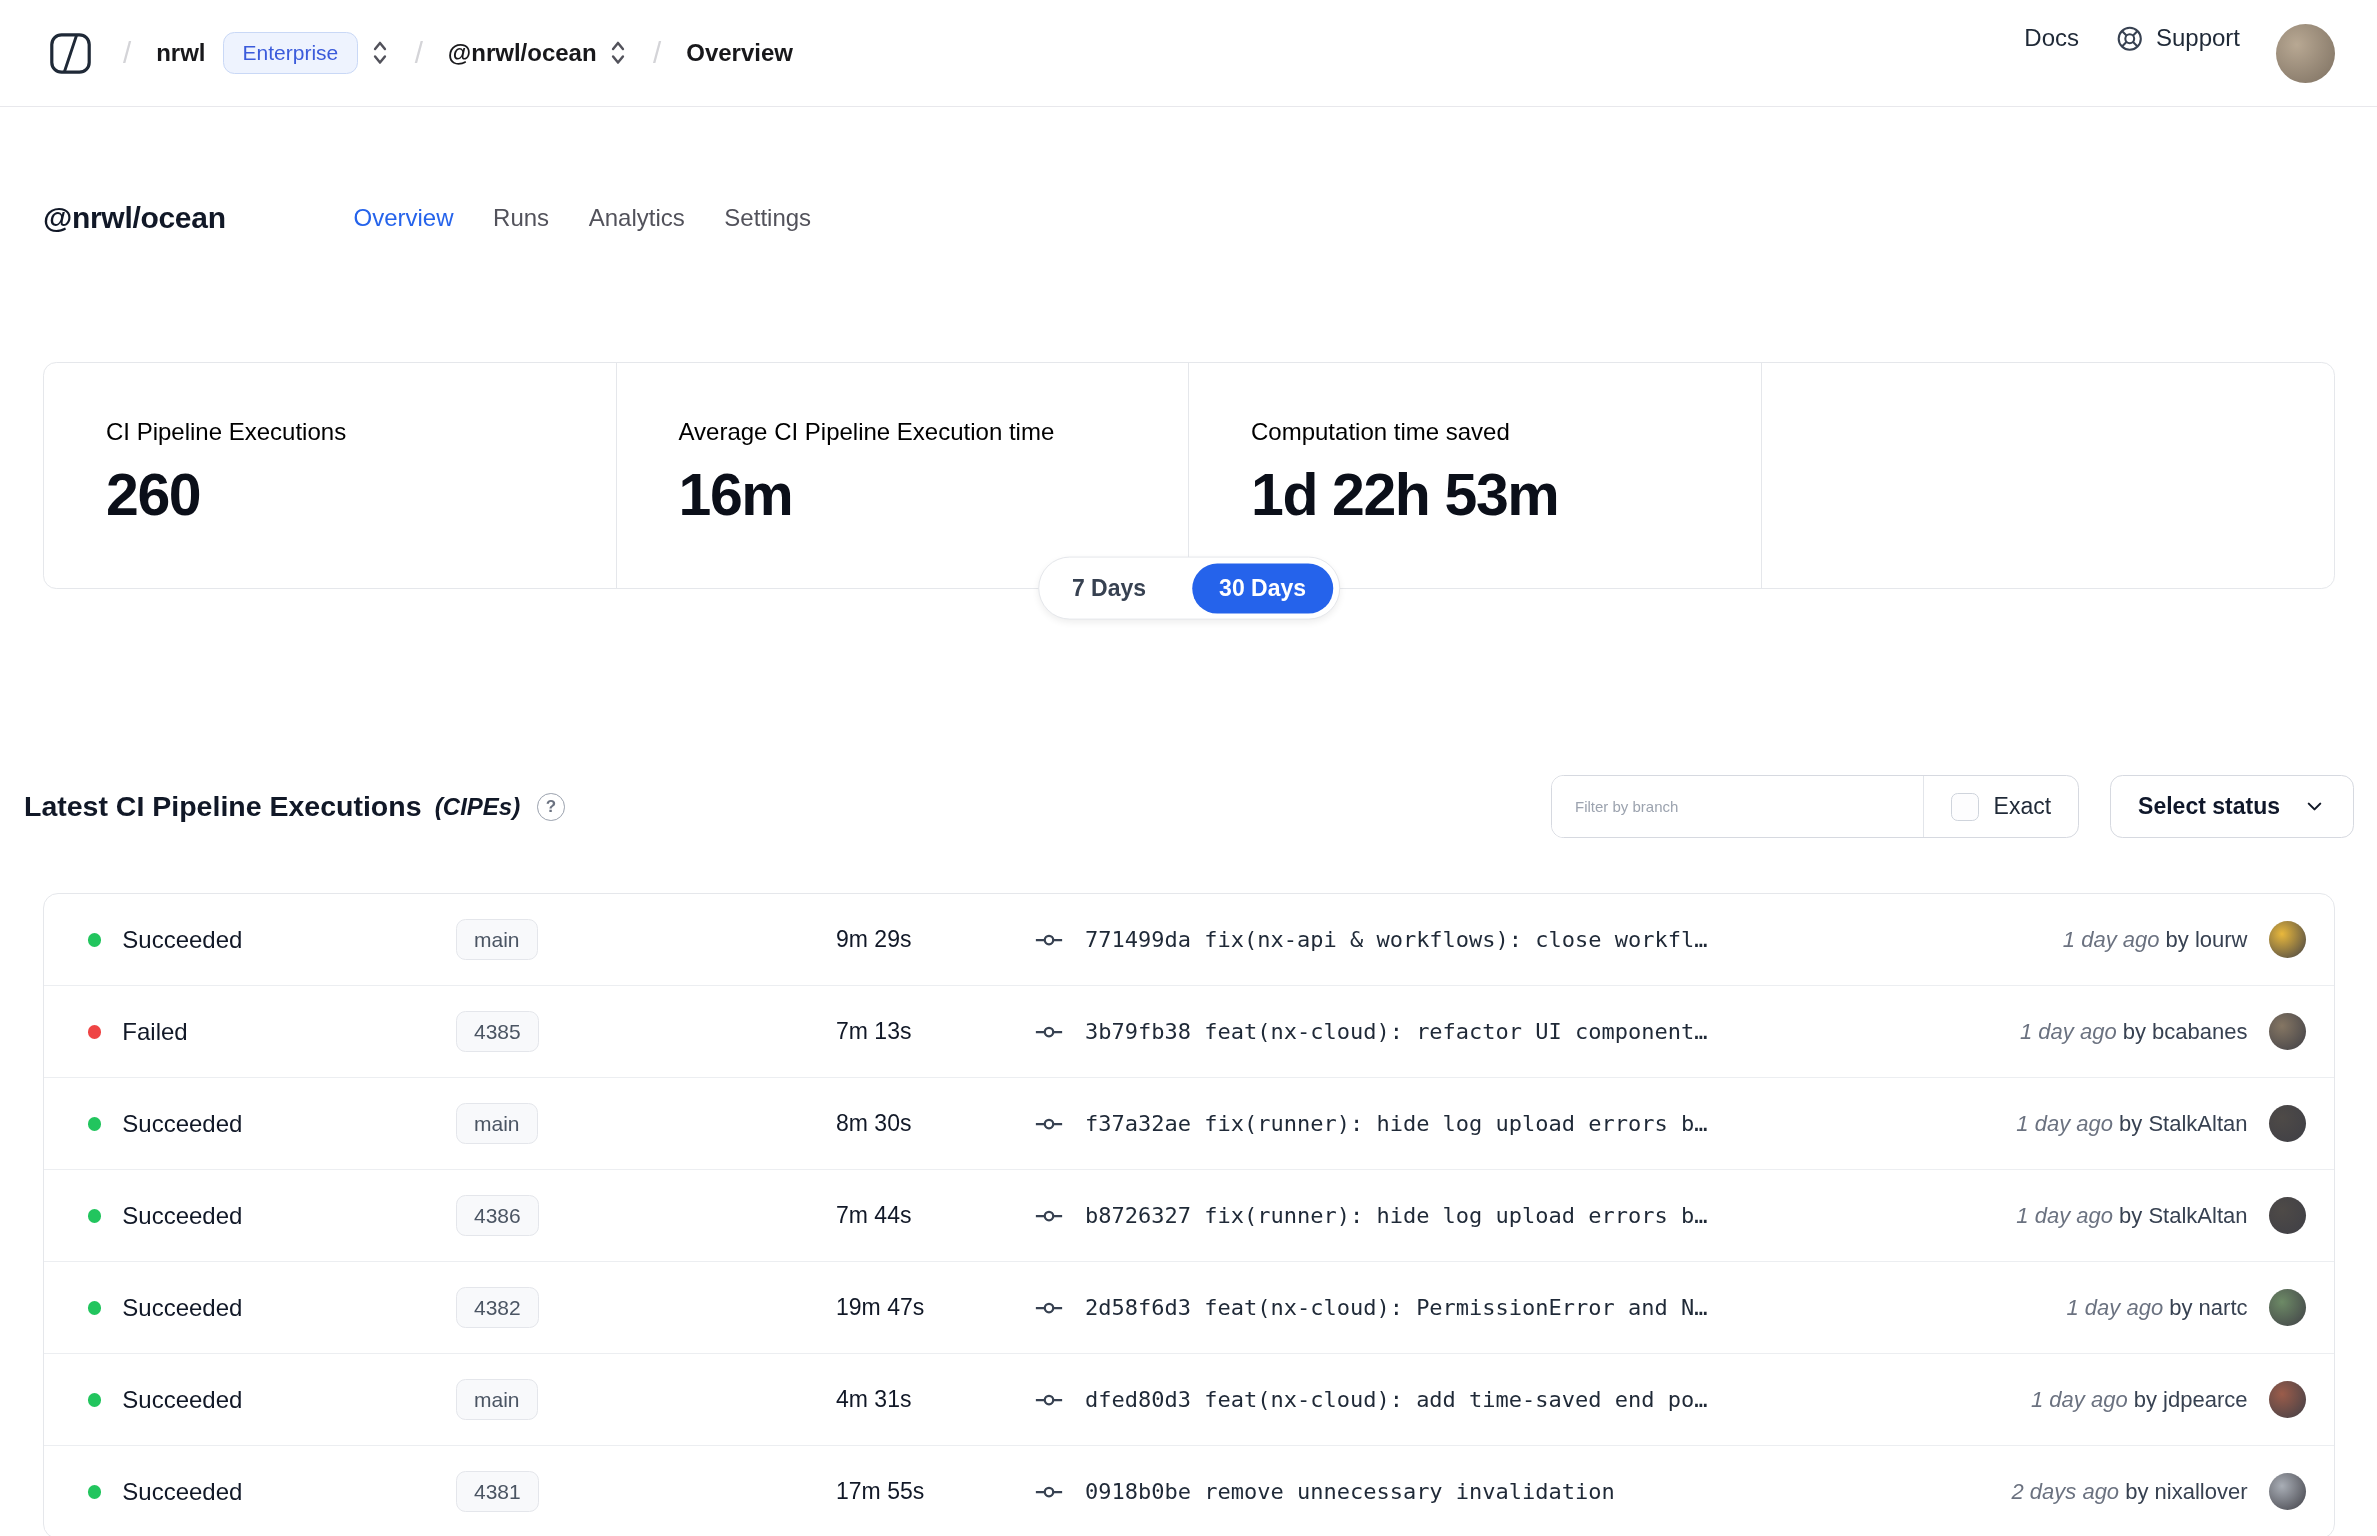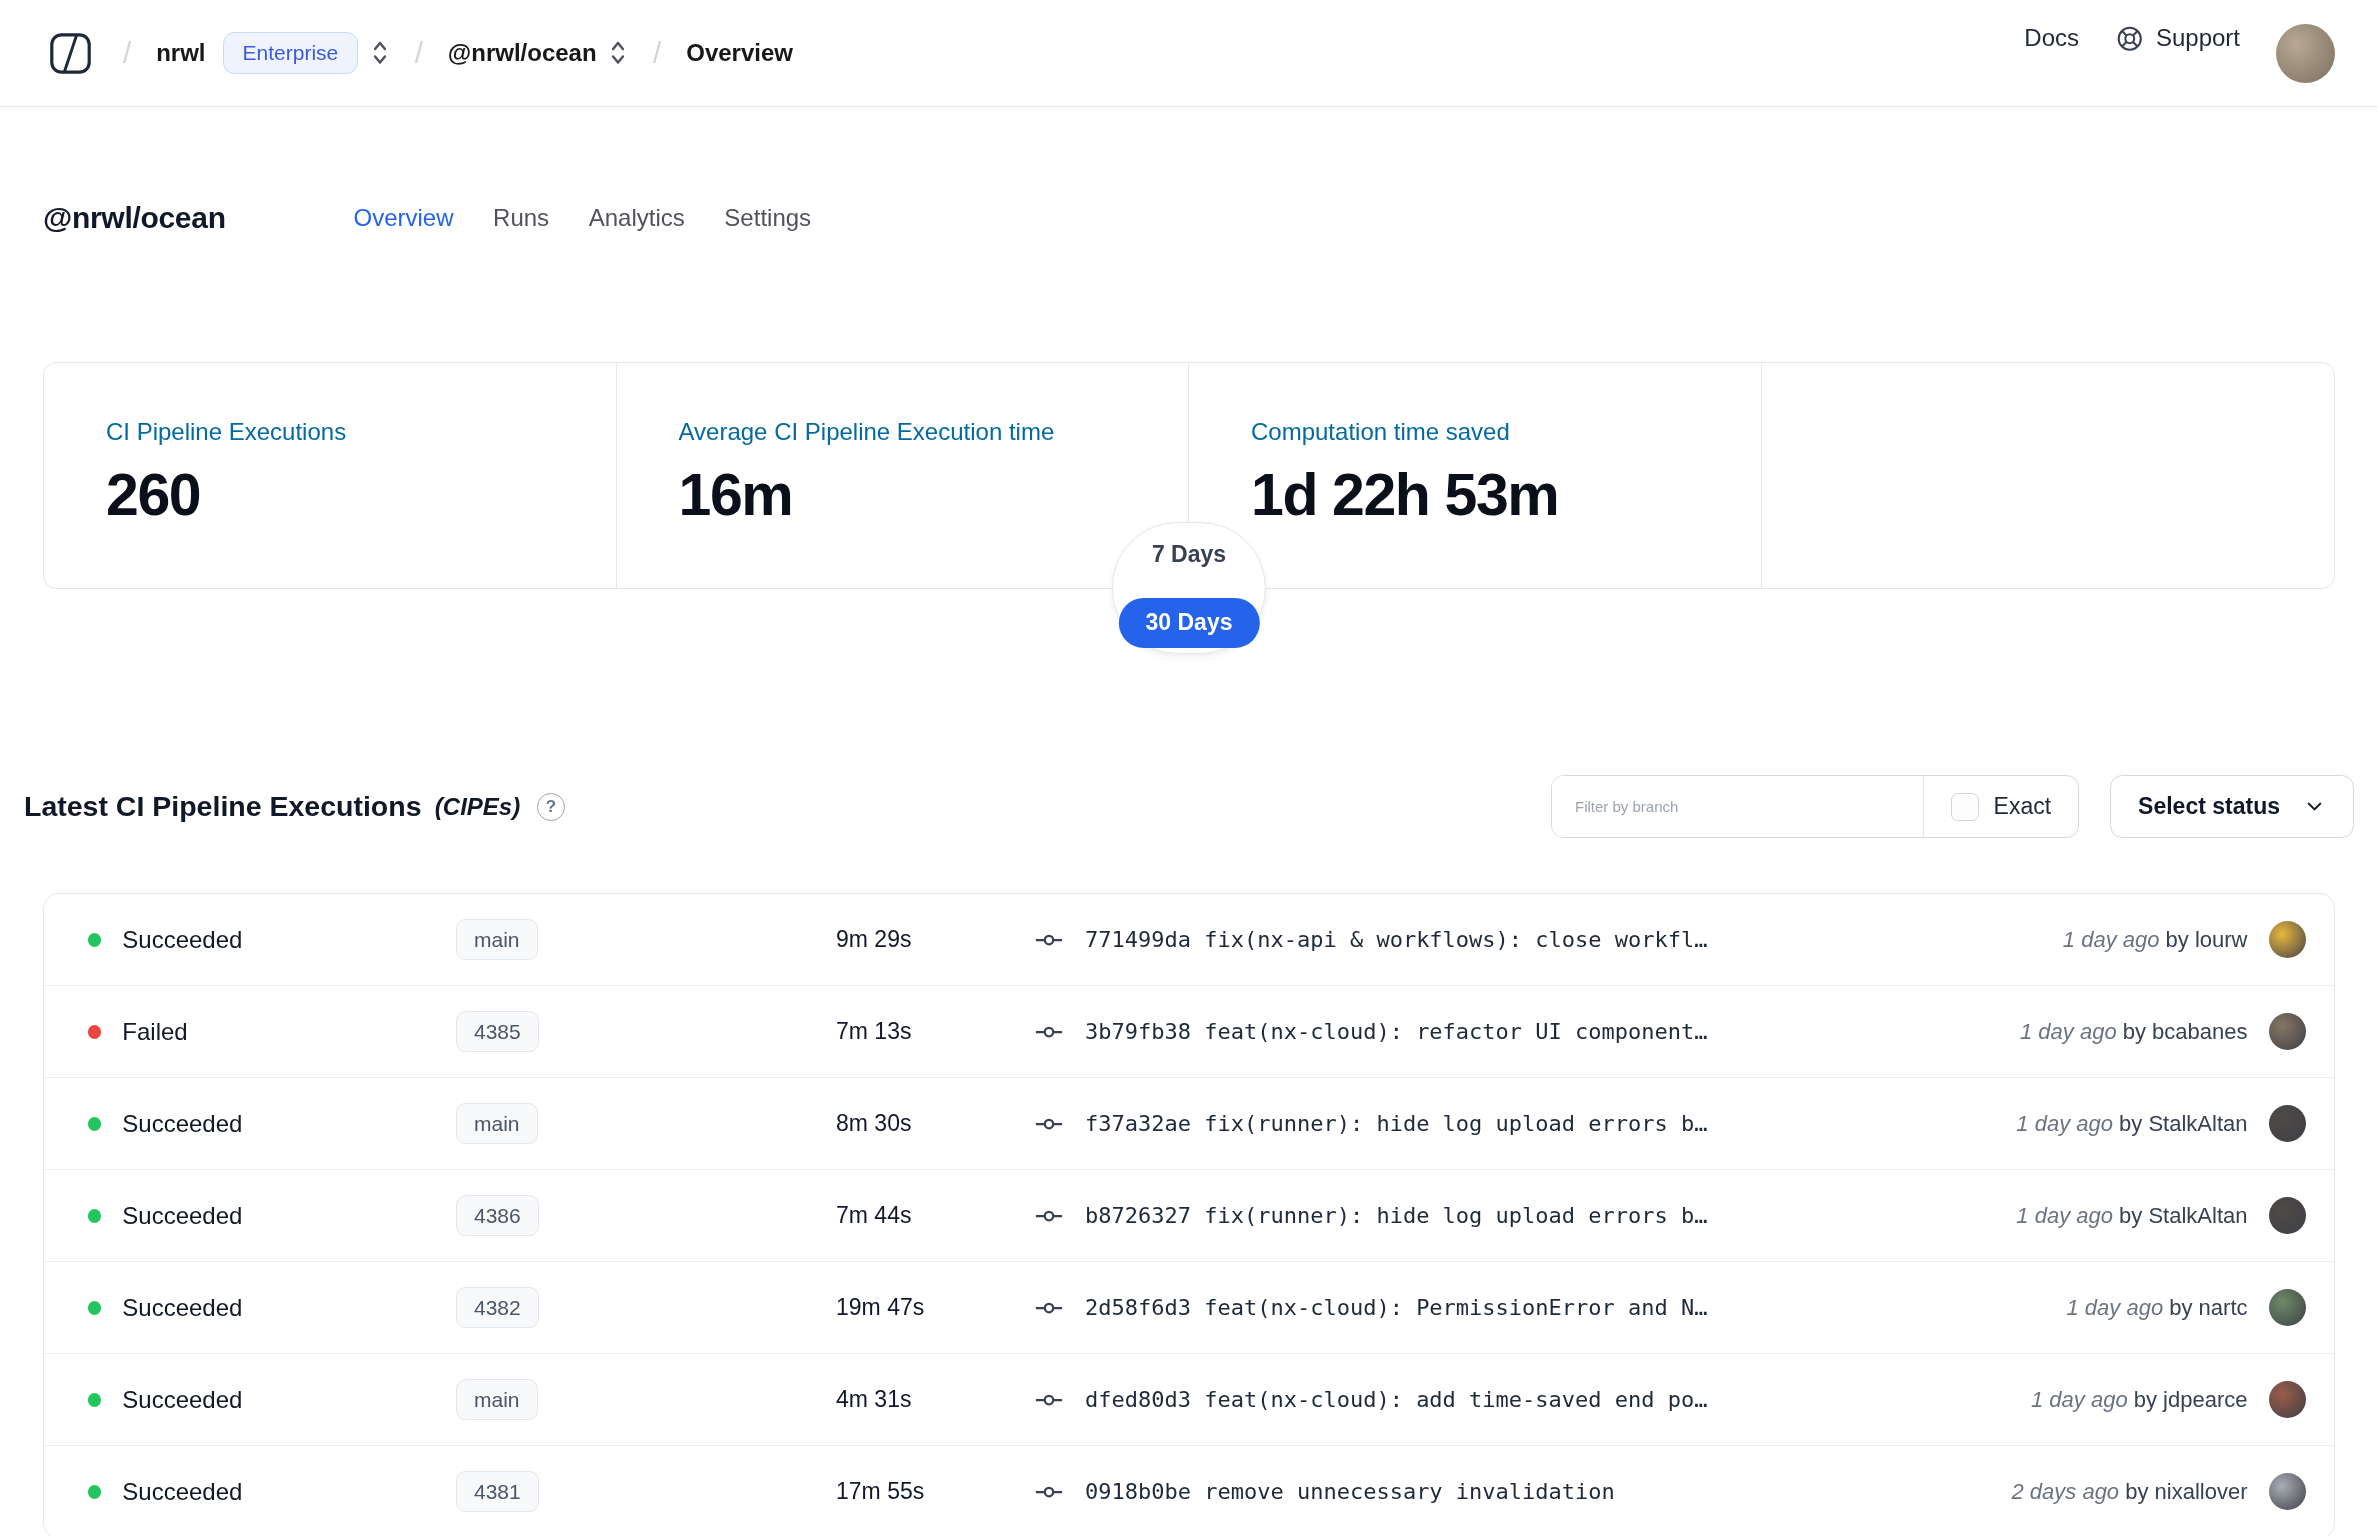--- a/index.html
+++ b/index.html
@@ -30,28 +30,28 @@
   .ws-right { margin-left:auto; display:flex; align-items:center; gap:53px; }
   .ws-divider { width:1px; height:46px; background:#e5e7eb; margin-right:9.5px; }
   .indicator { display:flex; align-items:center; gap:13.3px; font-size:22px; color:#6b7280; cursor:pointer; }
   .ind-dot { width:12.4px; height:12.4px; border-radius:50%; background:#4ade80; }
 
   
   .stats { position:relative; margin:125px 43px 0; height:227px; background:#fff;
     border:1px solid #e5e7eb; border-radius:13.3px; display:grid; grid-template-columns:repeat(4,1fr); }
   .stat { padding:55px 38px 0 62px; border-right:1px solid #e5e7eb; }
   .stat:last-child { border-right:none; }
-  .stat-label { font-size:24px; color:#0369a1; margin-bottom:15px; }
+  .stat-label { font-size:24px; color:#000000; margin-bottom:15px; }
   .stat-value { font-size:59px; font-weight:700; letter-spacing:-1.4px; color:#0b0f19;
     display:flex; align-items:baseline; gap:9.5px; }
   .stat-suffix { font-size:25px; font-weight:400; color:#6b7280; letter-spacing:0; }
 
   .range-toggle { position:absolute; left:50%; bottom:0; transform:translate(-50%,50%);
     background:#fff; border:1px solid #e5e7eb; border-radius:950px; padding:5.7px; display:flex; gap:19px;
-    box-shadow:0 2.9px 7.6px rgba(0,0,0,0.07);flex-direction:column; }
+    box-shadow:0 2.9px 7.6px rgba(0,0,0,0.07); }
   .range-opt { border:none; background:transparent; font-family:inherit; font-size:23px; font-weight:600;
     color:#374151; padding:11.4px 27px; border-radius:950px; cursor:pointer; }
   .range-opt.active { background:#2563eb; color:#fff; }
 
   
   .cipes-header { margin:186px 24px 0; display:flex; align-items:center; }
   .cipes-title { font-size:28.5px; font-weight:700; }
   .cipes-suffix { font-style:italic; font-size:24px; font-weight:600; margin-left:13.3px; }
   .help-icon { width:27.6px; height:27.6px; border:1.9px solid #9aa1ad; border-radius:50%; color:#6b7280;
     font-size:17px; font-weight:700; display:flex; align-items:center; justify-content:center;

